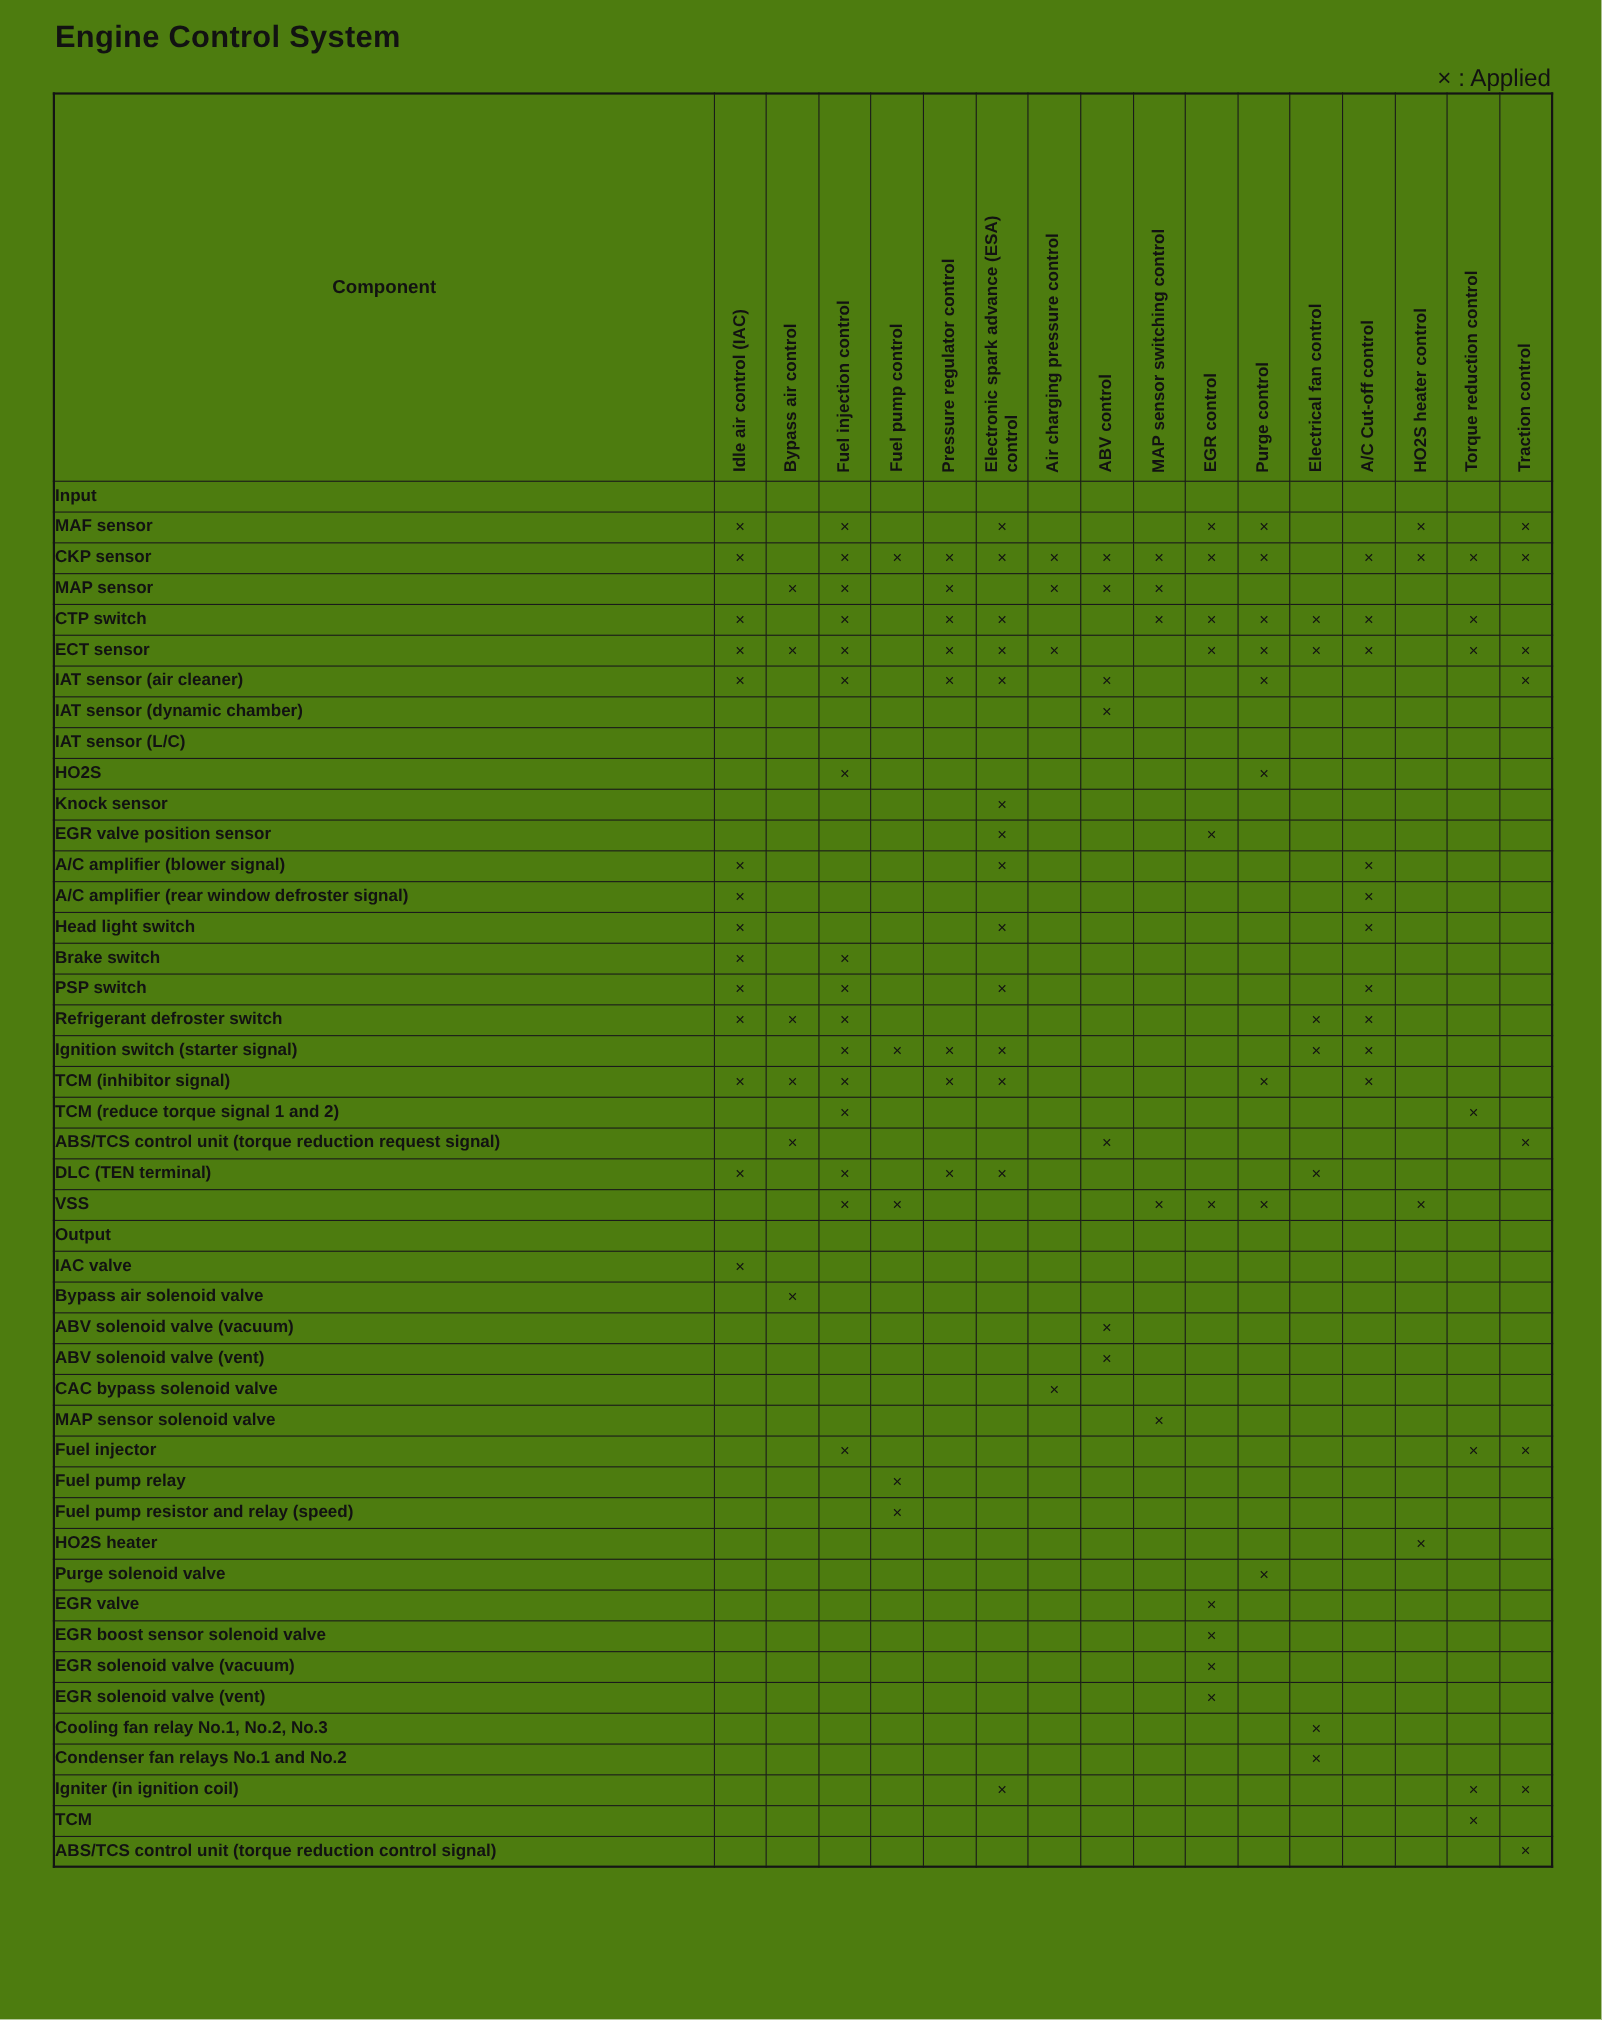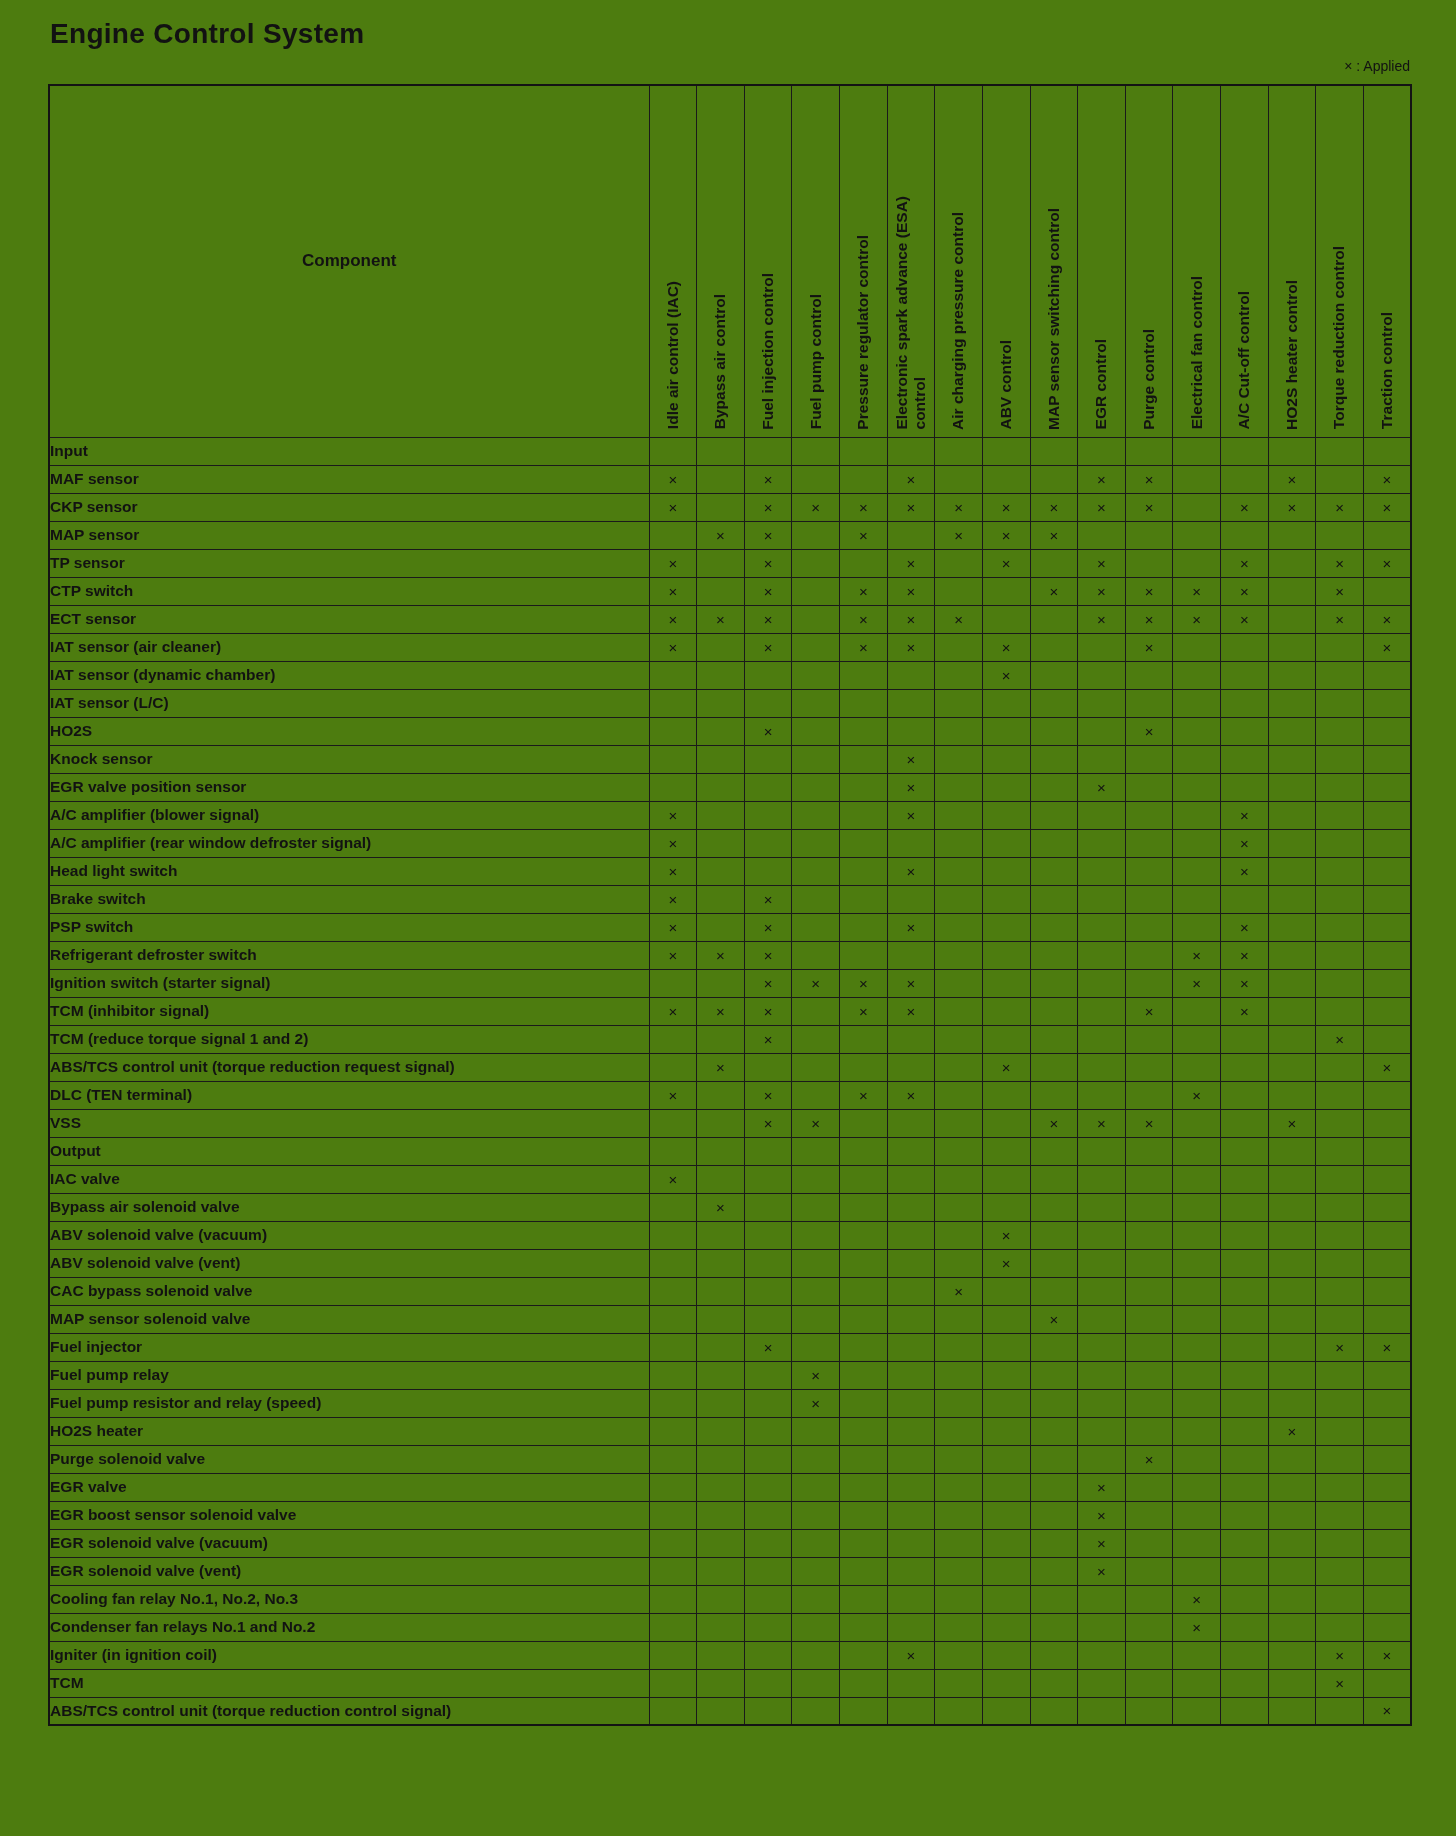--- a/index.html
+++ b/index.html
@@ -21,21 +21,21 @@
     left: 50px;
     top: 18px;
     font-size: 28px;
     font-weight: bold;
     letter-spacing: 0.3px;
   }
   .legend {
     position: absolute;
     right: 46px;
     top: 58px;
-    font-size: 14px;
+    font-size: 22px;
     font-weight: normal;
     text-align: right;
   }
   table.matrix {
     position: absolute;
     left: 48px;
     top: 84px;
     width: 1364px;
     border-collapse: collapse;
     table-layout: fixed;
@@ -238,39 +238,20 @@
           <td class="mark">×</td>
           <td class="mark"></td>
           <td class="mark"></td>
           <td class="mark"></td>
           <td class="mark"></td>
           <td class="mark"></td>
           <td class="mark"></td>
           <td class="mark"></td>
         </tr>
         <tr>
-          <td class="comp">TP sensor</td>
-          <td class="mark">×</td>
-          <td class="mark"></td>
-          <td class="mark">×</td>
-          <td class="mark"></td>
-          <td class="mark"></td>
-          <td class="mark">×</td>
-          <td class="mark"></td>
-          <td class="mark">×</td>
-          <td class="mark"></td>
-          <td class="mark">×</td>
-          <td class="mark"></td>
-          <td class="mark"></td>
-          <td class="mark">×</td>
-          <td class="mark"></td>
-          <td class="mark">×</td>
-          <td class="mark">×</td>
-        </tr>
-        <tr>
           <td class="comp">CTP switch</td>
           <td class="mark">×</td>
           <td class="mark"></td>
           <td class="mark">×</td>
           <td class="mark"></td>
           <td class="mark">×</td>
           <td class="mark">×</td>
           <td class="mark"></td>
           <td class="mark"></td>
           <td class="mark">×</td>

